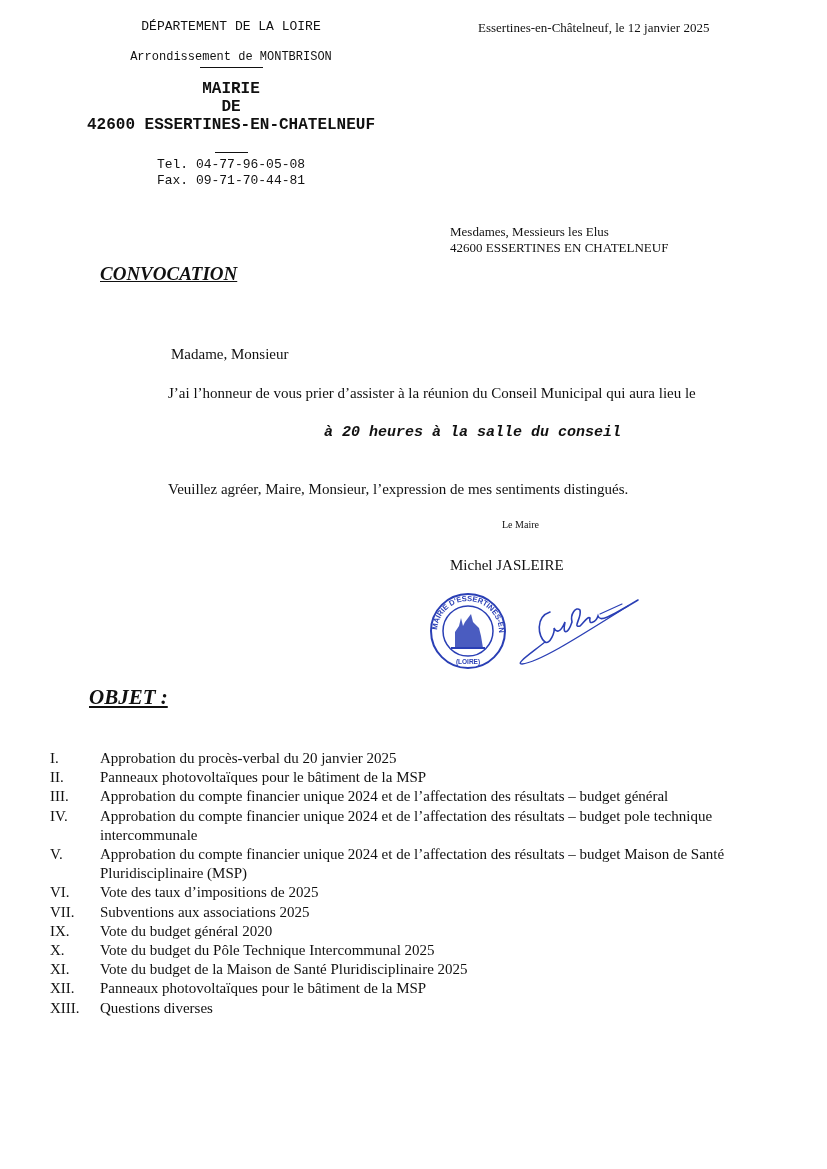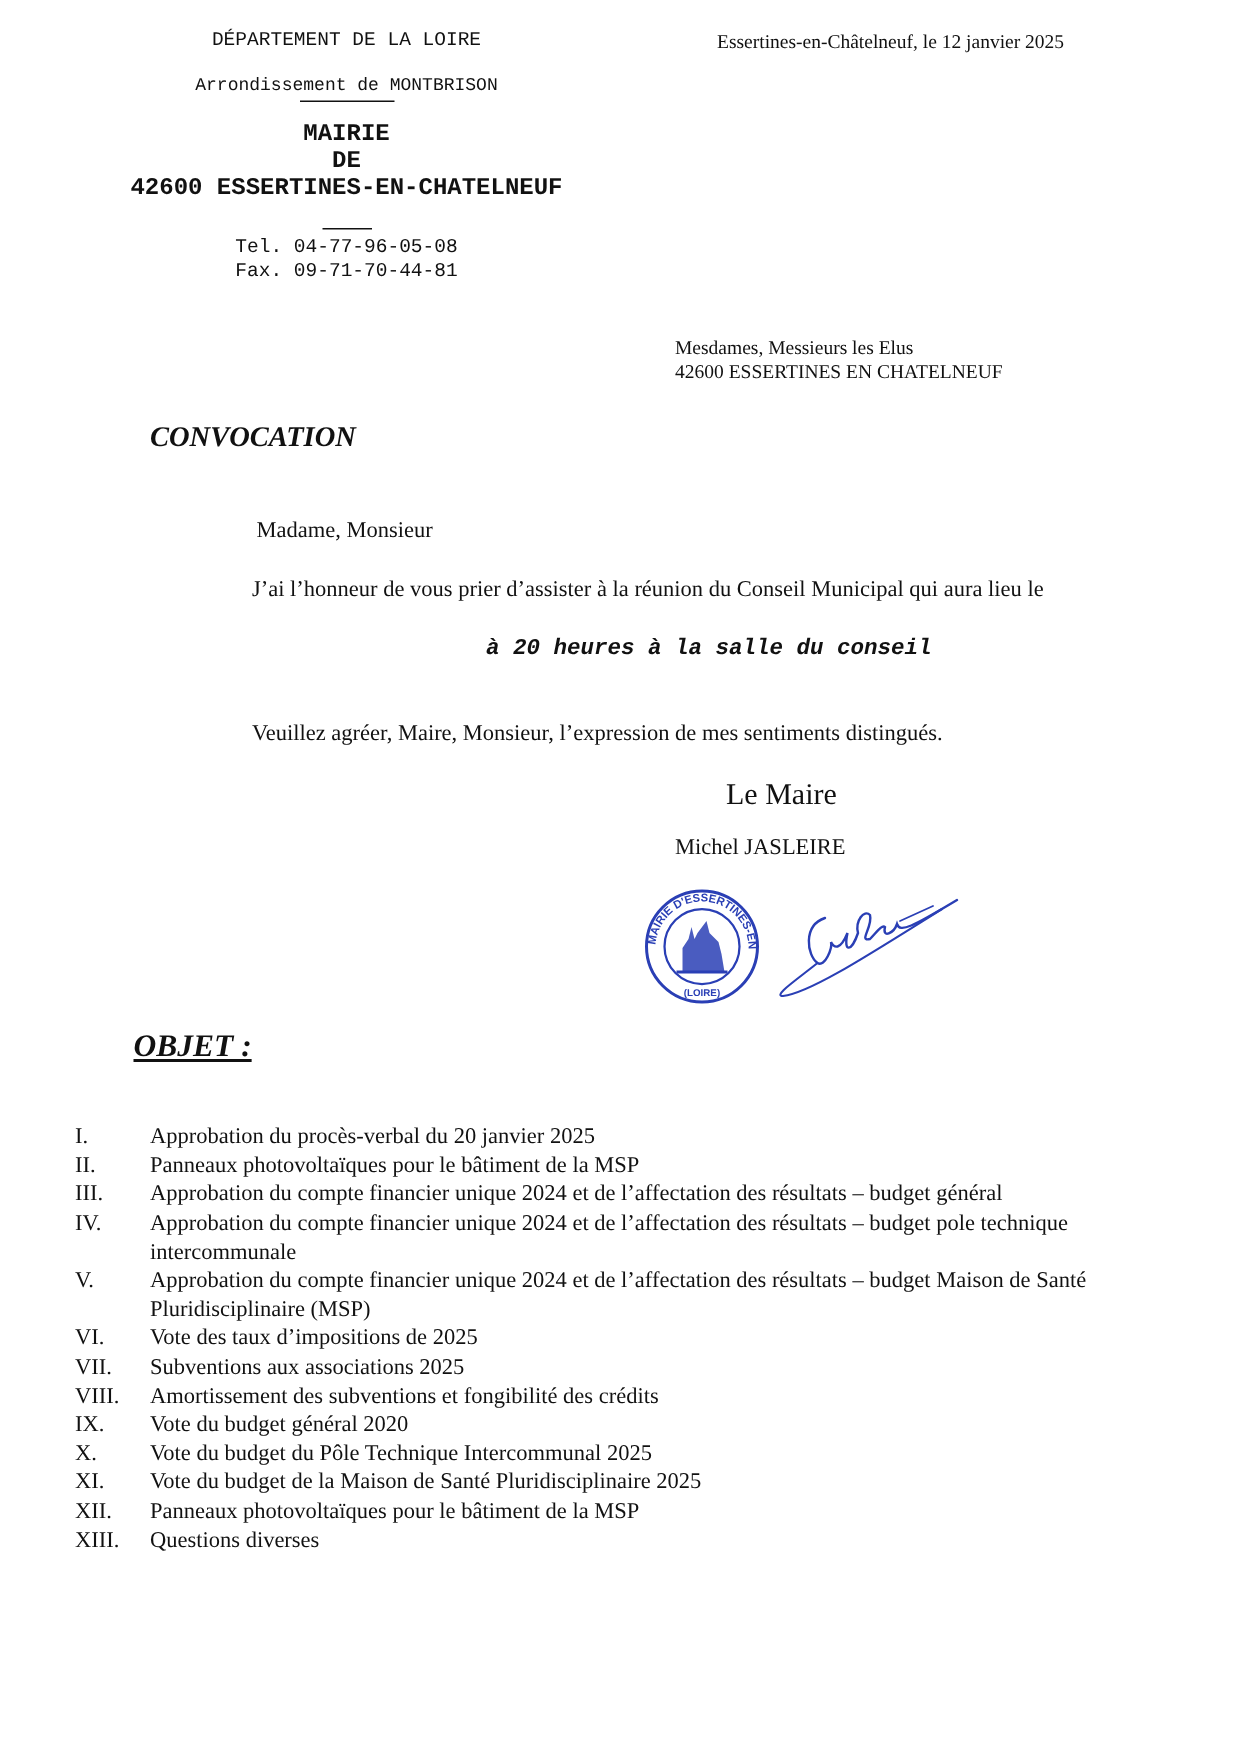--- a/index.html
+++ b/index.html
@@ -14,27 +14,27 @@
   .arr { left: 100px; width: 262px; top: 50px; font-size: 12px; }
   .rule1 { left: 200px; top: 67px; width: 63px; border-top: 1px solid #111; }
   .mairie { left: 80px; width: 302px; top: 80px; font-size: 16px; font-weight: bold; line-height: 18px; }
   .rule2 { left: 215px; top: 152px; width: 33px; border-top: 1px solid #111; }
   .tel { left: 120px; width: 222px; top: 157px; font-size: 13px; line-height: 16px; }
 
   .dateline { left: 478px; top: 20px; font-size: 13px; }
 
   .recipient { left: 450px; top: 224px; font-size: 13px; line-height: 16px; }
 
-  .convocation { left: 100px; top: 281px; font-size: 19px; font-weight: bold; font-style: italic; }
+  .convocation { left: 100px; top: 263px; font-size: 19px; font-weight: bold; font-style: italic; text-decoration: underline; }
 
   .salut { left: 171px; top: 346px; font-size: 15px; }
   .intro { left: 168px; top: 385px; font-size: 15px; }
   .when { left: 300px; width: 345px; top: 423px; font-size: 15px; font-weight: bold; font-style: italic; line-height: 19px; }
   .closing { left: 168px; top: 481px; font-size: 15px; }
-  .role { left: 484px; top: 519px; font-size: 20px; }
+  .role { left: 502px; top: 519px; font-size: 10px; }
   .name { left: 450px; top: 557px; font-size: 15px; }
 
   .stamp { left: 427px; top: 592px; width: 82px; height: 78px; }
   .signature { left: 510px; top: 592px; width: 135px; height: 78px; }
 
   .objet { left: 89px; top: 685px; font-size: 21px; font-weight: bold; font-style: italic; text-decoration: underline; }
 
   .agenda { position: absolute; left: 50px; top: 749px; width: 720px; margin: 0; padding: 0; list-style: none; font-size: 15px; line-height: 19.2px; }
   .agenda li { display: flex; }
   .agenda .num { width: 50px; flex: 0 0 50px; }
@@ -124,24 +124,20 @@
     </li>
   <li>
       <span class="num">VI.</span>
       <span class="txt">Vote des taux d’impositions de 2025</span>
     </li>
   <li>
       <span class="num">VII.</span>
       <span class="txt">Subventions aux associations 2025</span>
     </li>
   <li>
-      <span class="num">VIII.</span>
-      <span class="txt">Amortissement des subventions et fongibilité des crédits</span>
-    </li>
-  <li>
       <span class="num">IX.</span>
       <span class="txt">Vote du budget général 2020</span>
     </li>
   <li>
       <span class="num">X.</span>
       <span class="txt">Vote du budget du Pôle Technique Intercommunal 2025</span>
     </li>
   <li>
       <span class="num">XI.</span>
       <span class="txt">Vote du budget de la Maison de Santé Pluridisciplinaire 2025</span>

